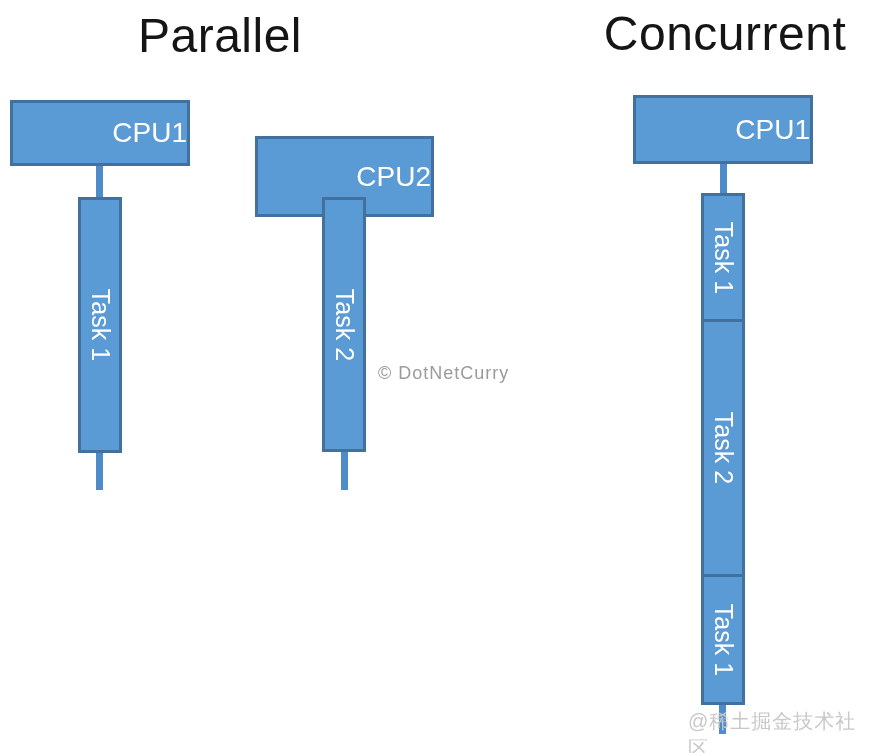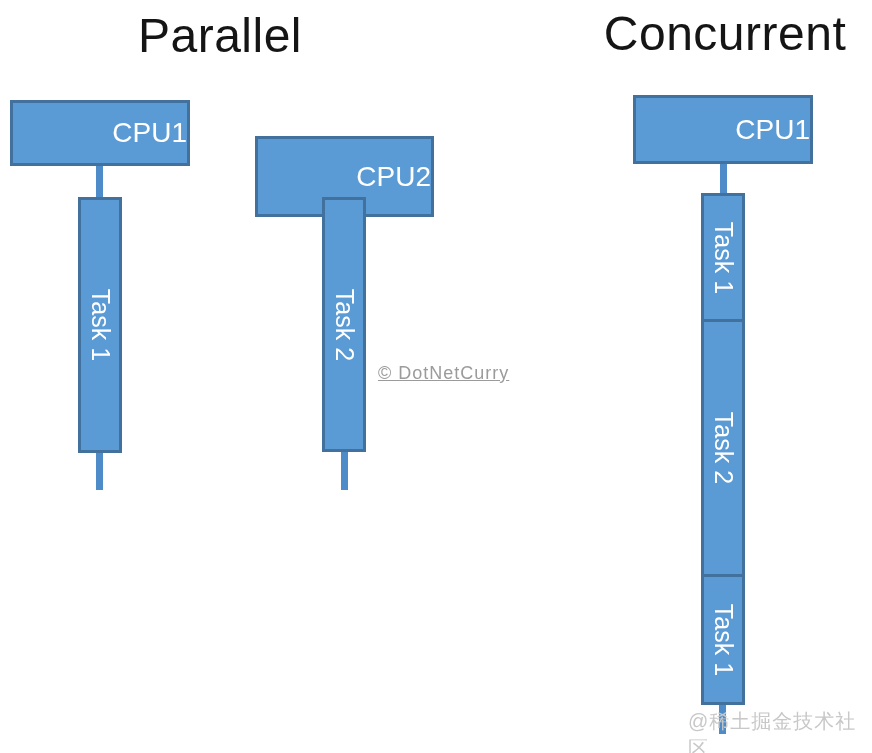--- a/index.html
+++ b/index.html
@@ -78,21 +78,20 @@
     font-size: 25px;
   }
 
   .wm-center {
     position: absolute;
     left: 378px;
     top: 363px;
     font-size: 18px;
     color: var(--watermark-gray);
     letter-spacing: 1px;
-    text-decoration: underline;
   }
   .wm-bottom {
     position: absolute;
     left: 688px;
     top: 708px;
     font-size: 20px;
     color: var(--watermark-light);
     letter-spacing: 1px;
   }
 </style>

